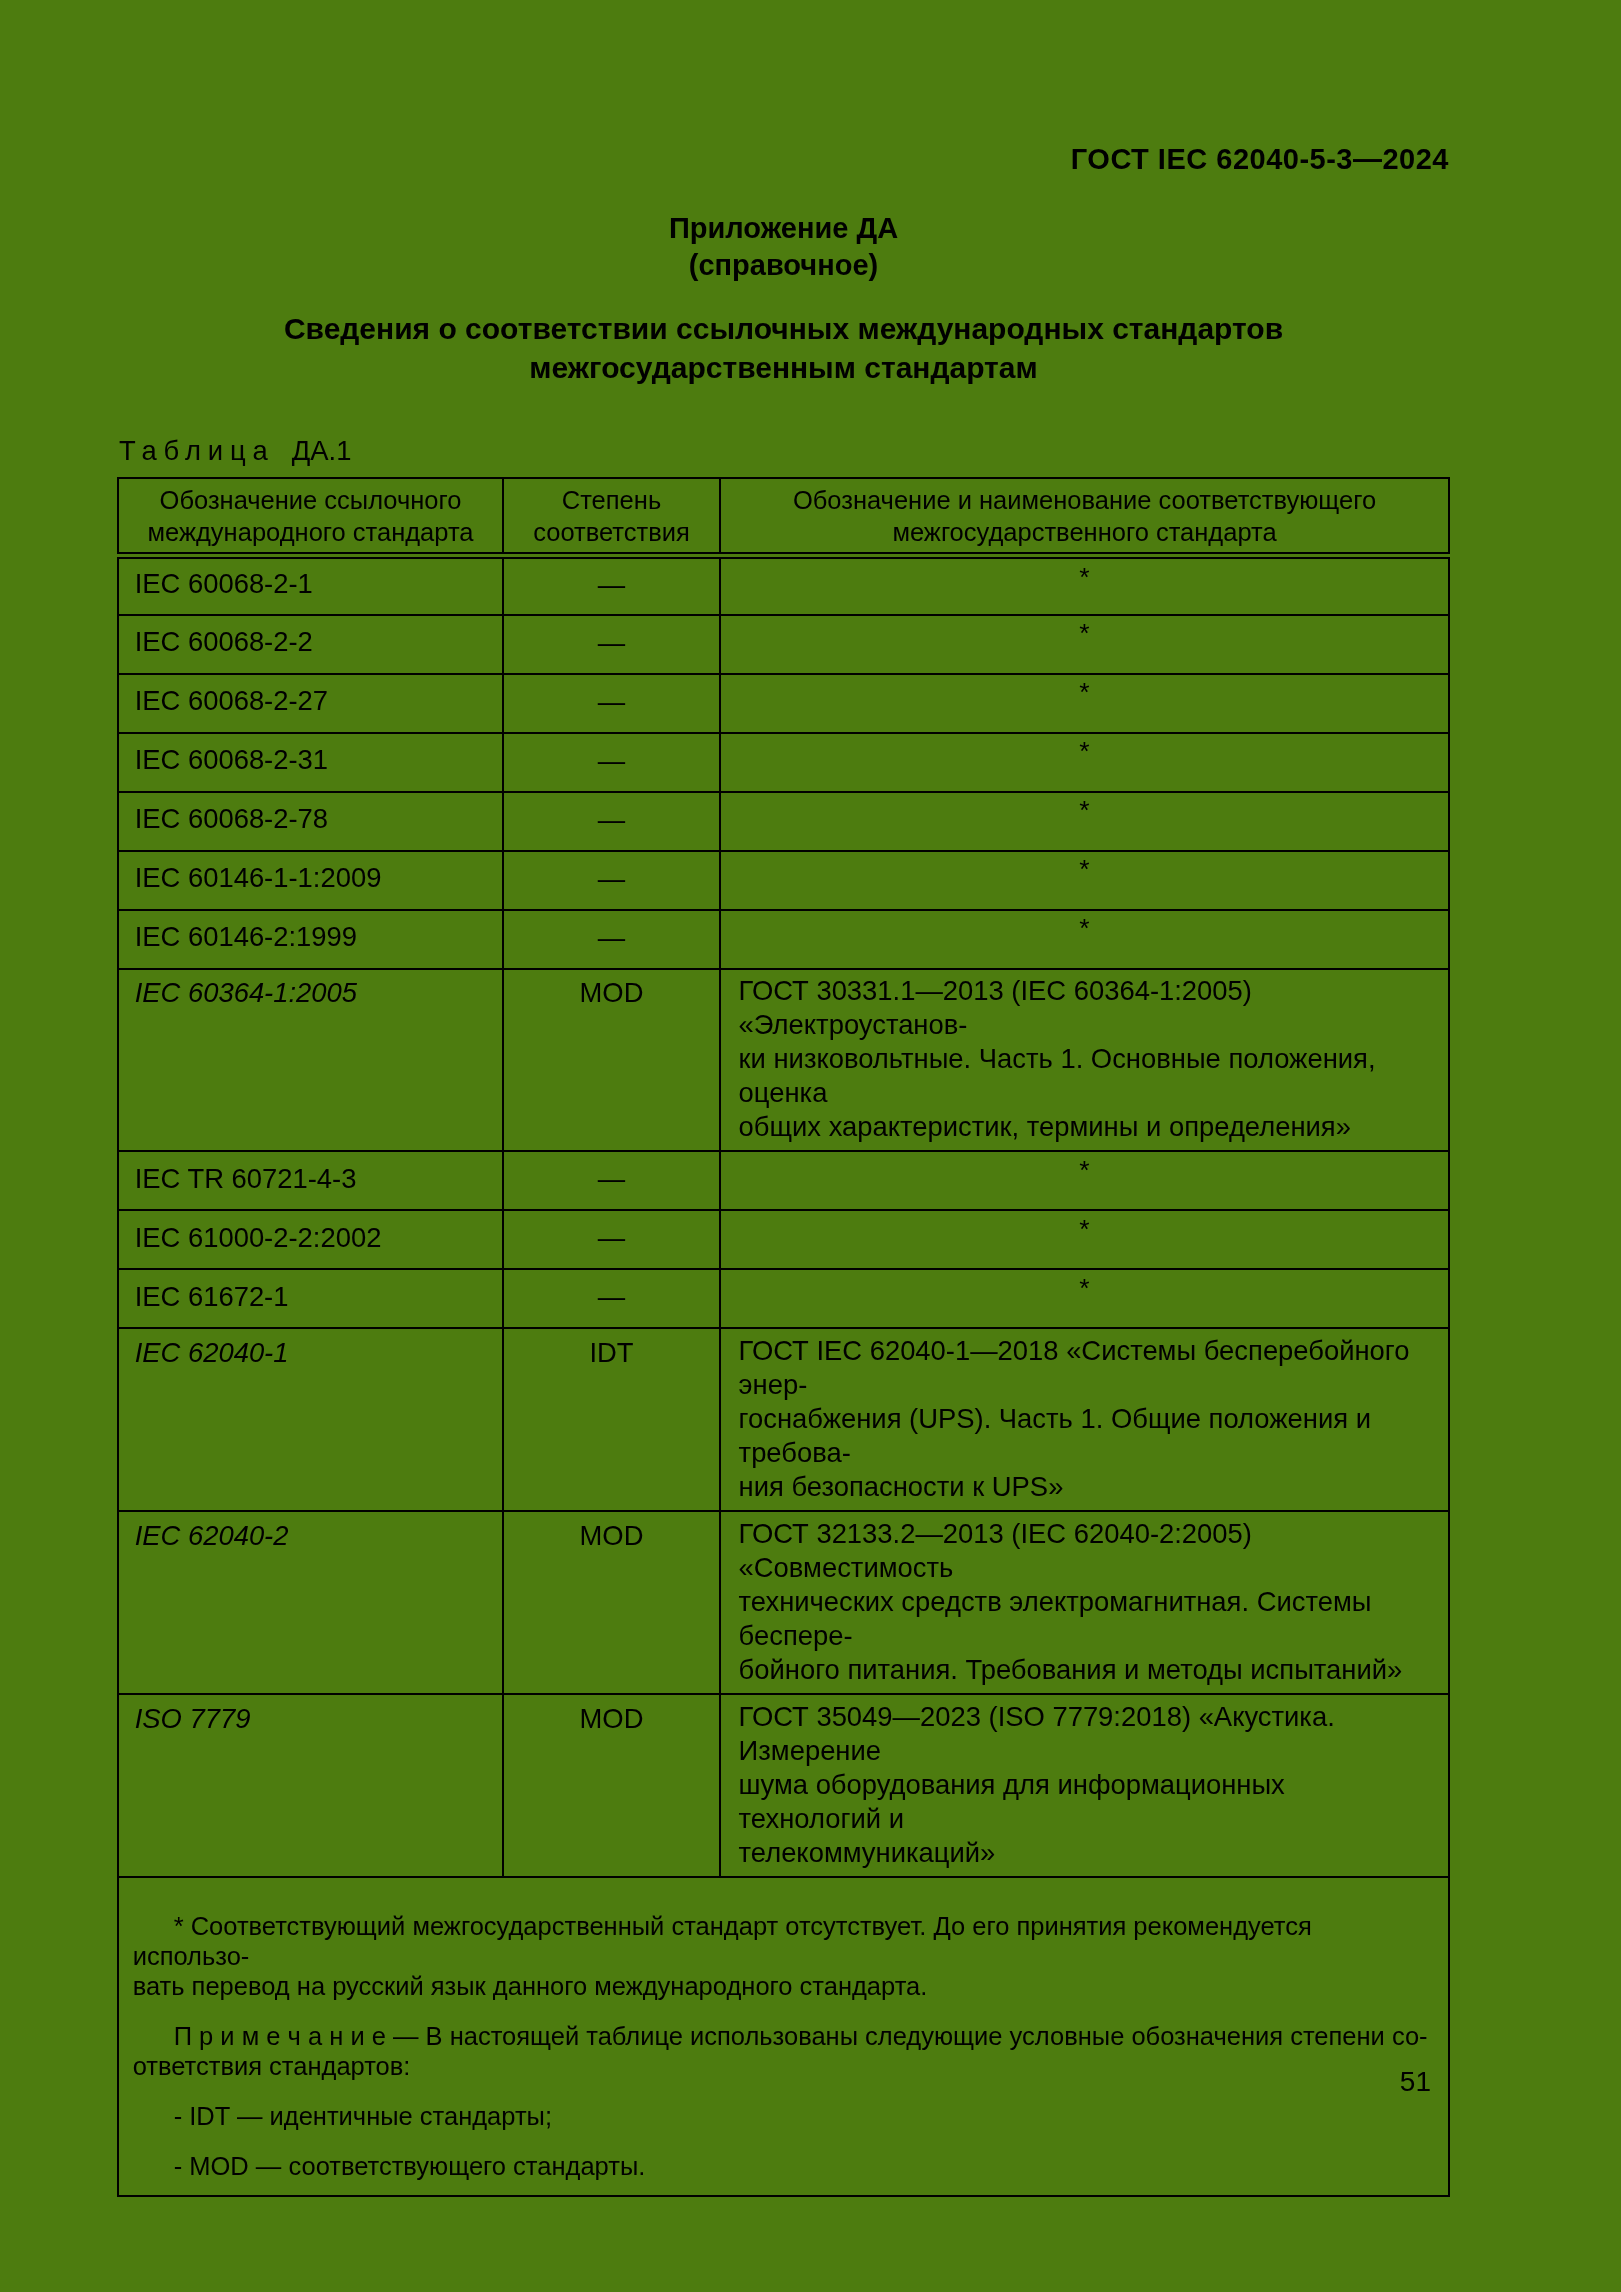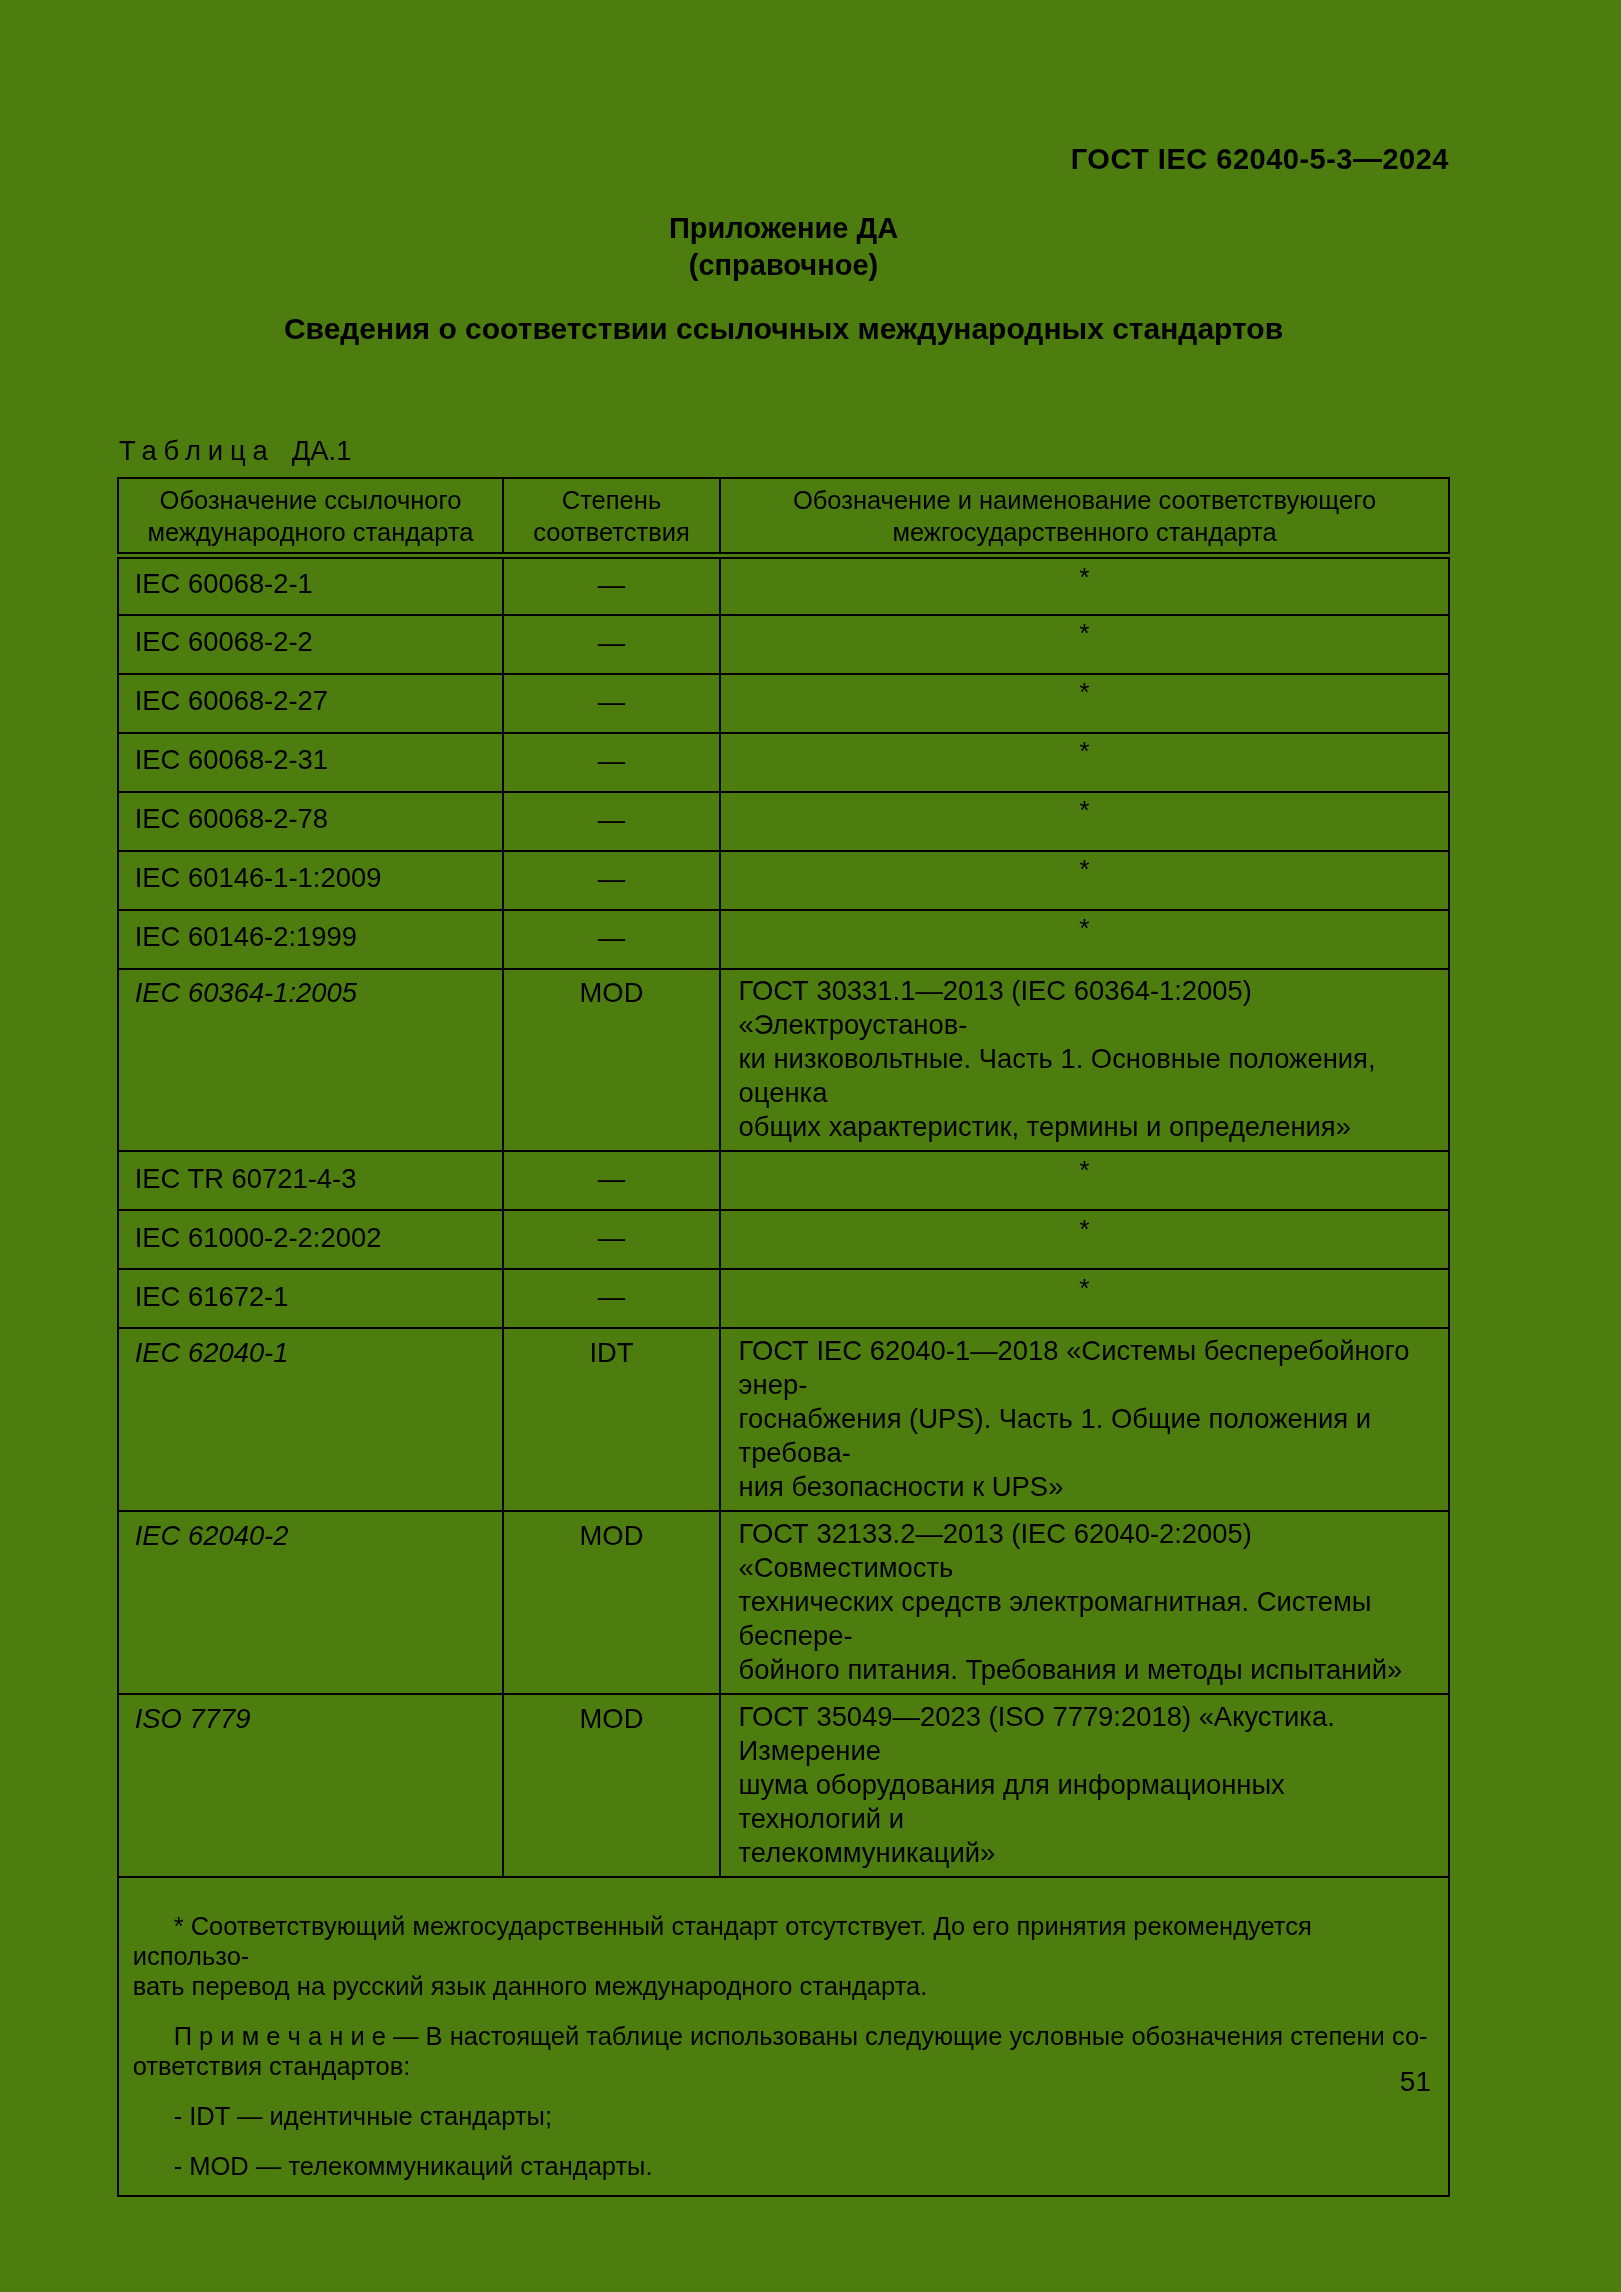--- a/index.html
+++ b/index.html
@@ -136,20 +136,21 @@
 </head>
 <body>
 
 <div class="page">
 
   <div class="doc-header">ГОСТ IEC 62040-5-3—2024</div>
 
   <div class="centered-block appendix-label">Приложение ДА</div>
   <div class="centered-block appendix-type">(справочное)</div>
   <div class="centered-block title-line1">Сведения о соответствии ссылочных международных стандартов</div>
+  <div class="centered-block title-line2">межгосударственным стандартам</div>
 
   <div class="table-caption">
     <span class="spaced">Таблица</span><span class="num">ДА.1</span>
   </div>
 
   <table class="std-table">
     <colgroup>
         <col class="c1">
         <col class="c2">
         <col class="c3">
@@ -243,21 +244,21 @@
 шума оборудования для информационных технологий и
 телекоммуникаций»</td>
       </tr>
       <tr>
         <td class="footnote-cell" colspan="3">
           <div class="footnote-par">* Соответствующий межгосударственный стандарт отсутствует. До его принятия рекомендуется использо-
 вать перевод на русский язык данного международного стандарта.</div>
           <div class="footnote-par">П р и м е ч а н и е — В настоящей таблице использованы следующие условные обозначения степени со-
 ответствия стандартов:</div>
           <div class="footnote-par">- IDT — идентичные стандарты;</div>
-          <div class="footnote-par">- MOD — телекоммуникаций стандарты.</div>
+          <div class="footnote-par">- MOD — соответствующего стандарты.</div>
         </td>
       </tr>
     </tbody>
   </table>
 
   <div class="page-number">51</div>
 
 </div>
 
 

